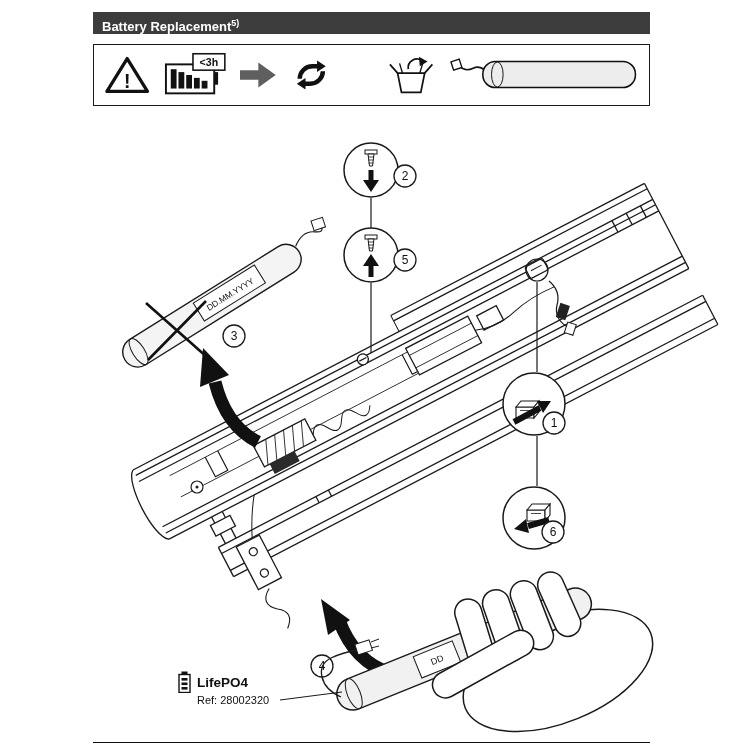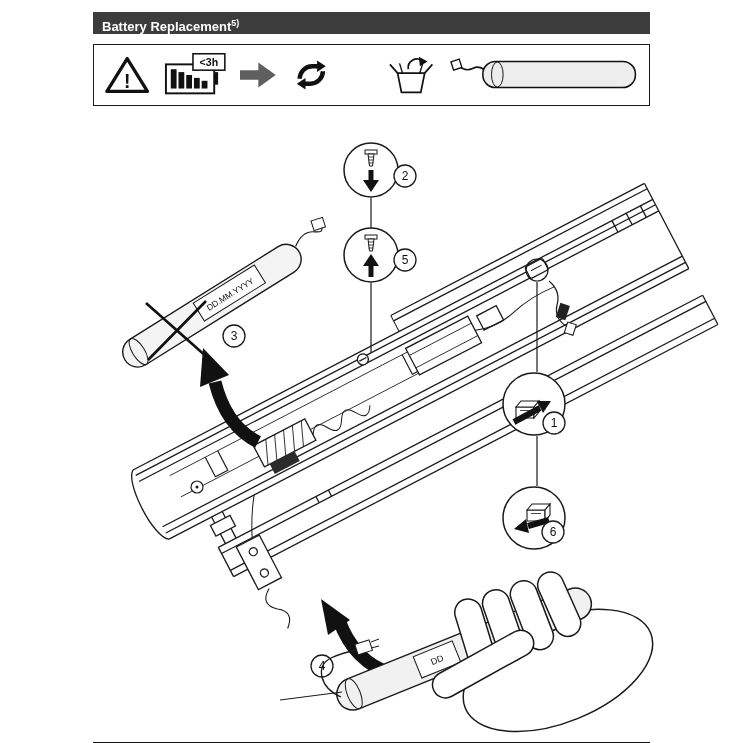--- a/index.html
+++ b/index.html
@@ -262,15 +262,28 @@
       <rect x="92" y="8" width="112" height="26" rx="13" fill="#fff" stroke="#1a1a1a" stroke-width="1.5" transform="rotate(-7 148 21)"></rect>
     </g>
     <path d="M341,689 q-16,-7 -19,-20 q-3,-13 9,-19 q13,-6 27,-8" fill="none" stroke="#1a1a1a" stroke-width="1.3"></path>
     <rect x="356" y="634" width="15" height="11" transform="rotate(-18 363 639)" fill="#fff" stroke="#1a1a1a"></rect>
     <line x1="371" y1="634" x2="379" y2="631" stroke="#1a1a1a" stroke-width="1"></line>
     <line x1="371" y1="640" x2="379" y2="638" stroke="#1a1a1a" stroke-width="1"></line>
 
     <line x1="280" y1="692" x2="342" y2="684" stroke="#1a1a1a" stroke-width="1"></line>
   </svg>
 
+  <div class="battery-spec">
+    <div class="spec-row">
+      <svg width="13" height="22" viewBox="0 0 13 22">
+        <rect x="3.5" y="0.5" width="6" height="3" fill="#111"></rect>
+        <rect x="1" y="3.5" width="11" height="18" fill="#fff" stroke="#111" stroke-width="1.4"></rect>
+        <rect x="3.5" y="7" width="6" height="2.6" fill="#111"></rect>
+        <rect x="3.5" y="11.5" width="6" height="2.6" fill="#111"></rect>
+        <rect x="3.5" y="16" width="6" height="2.6" fill="#111"></rect>
+      </svg>
+      <span class="spec-name">LifePO4</span>
+    </div>
+    <div class="spec-ref">Ref: 28002320</div>
+  </div>
 
   <div class="bottom-bar"></div>
 </div>
 
 </body></html>

